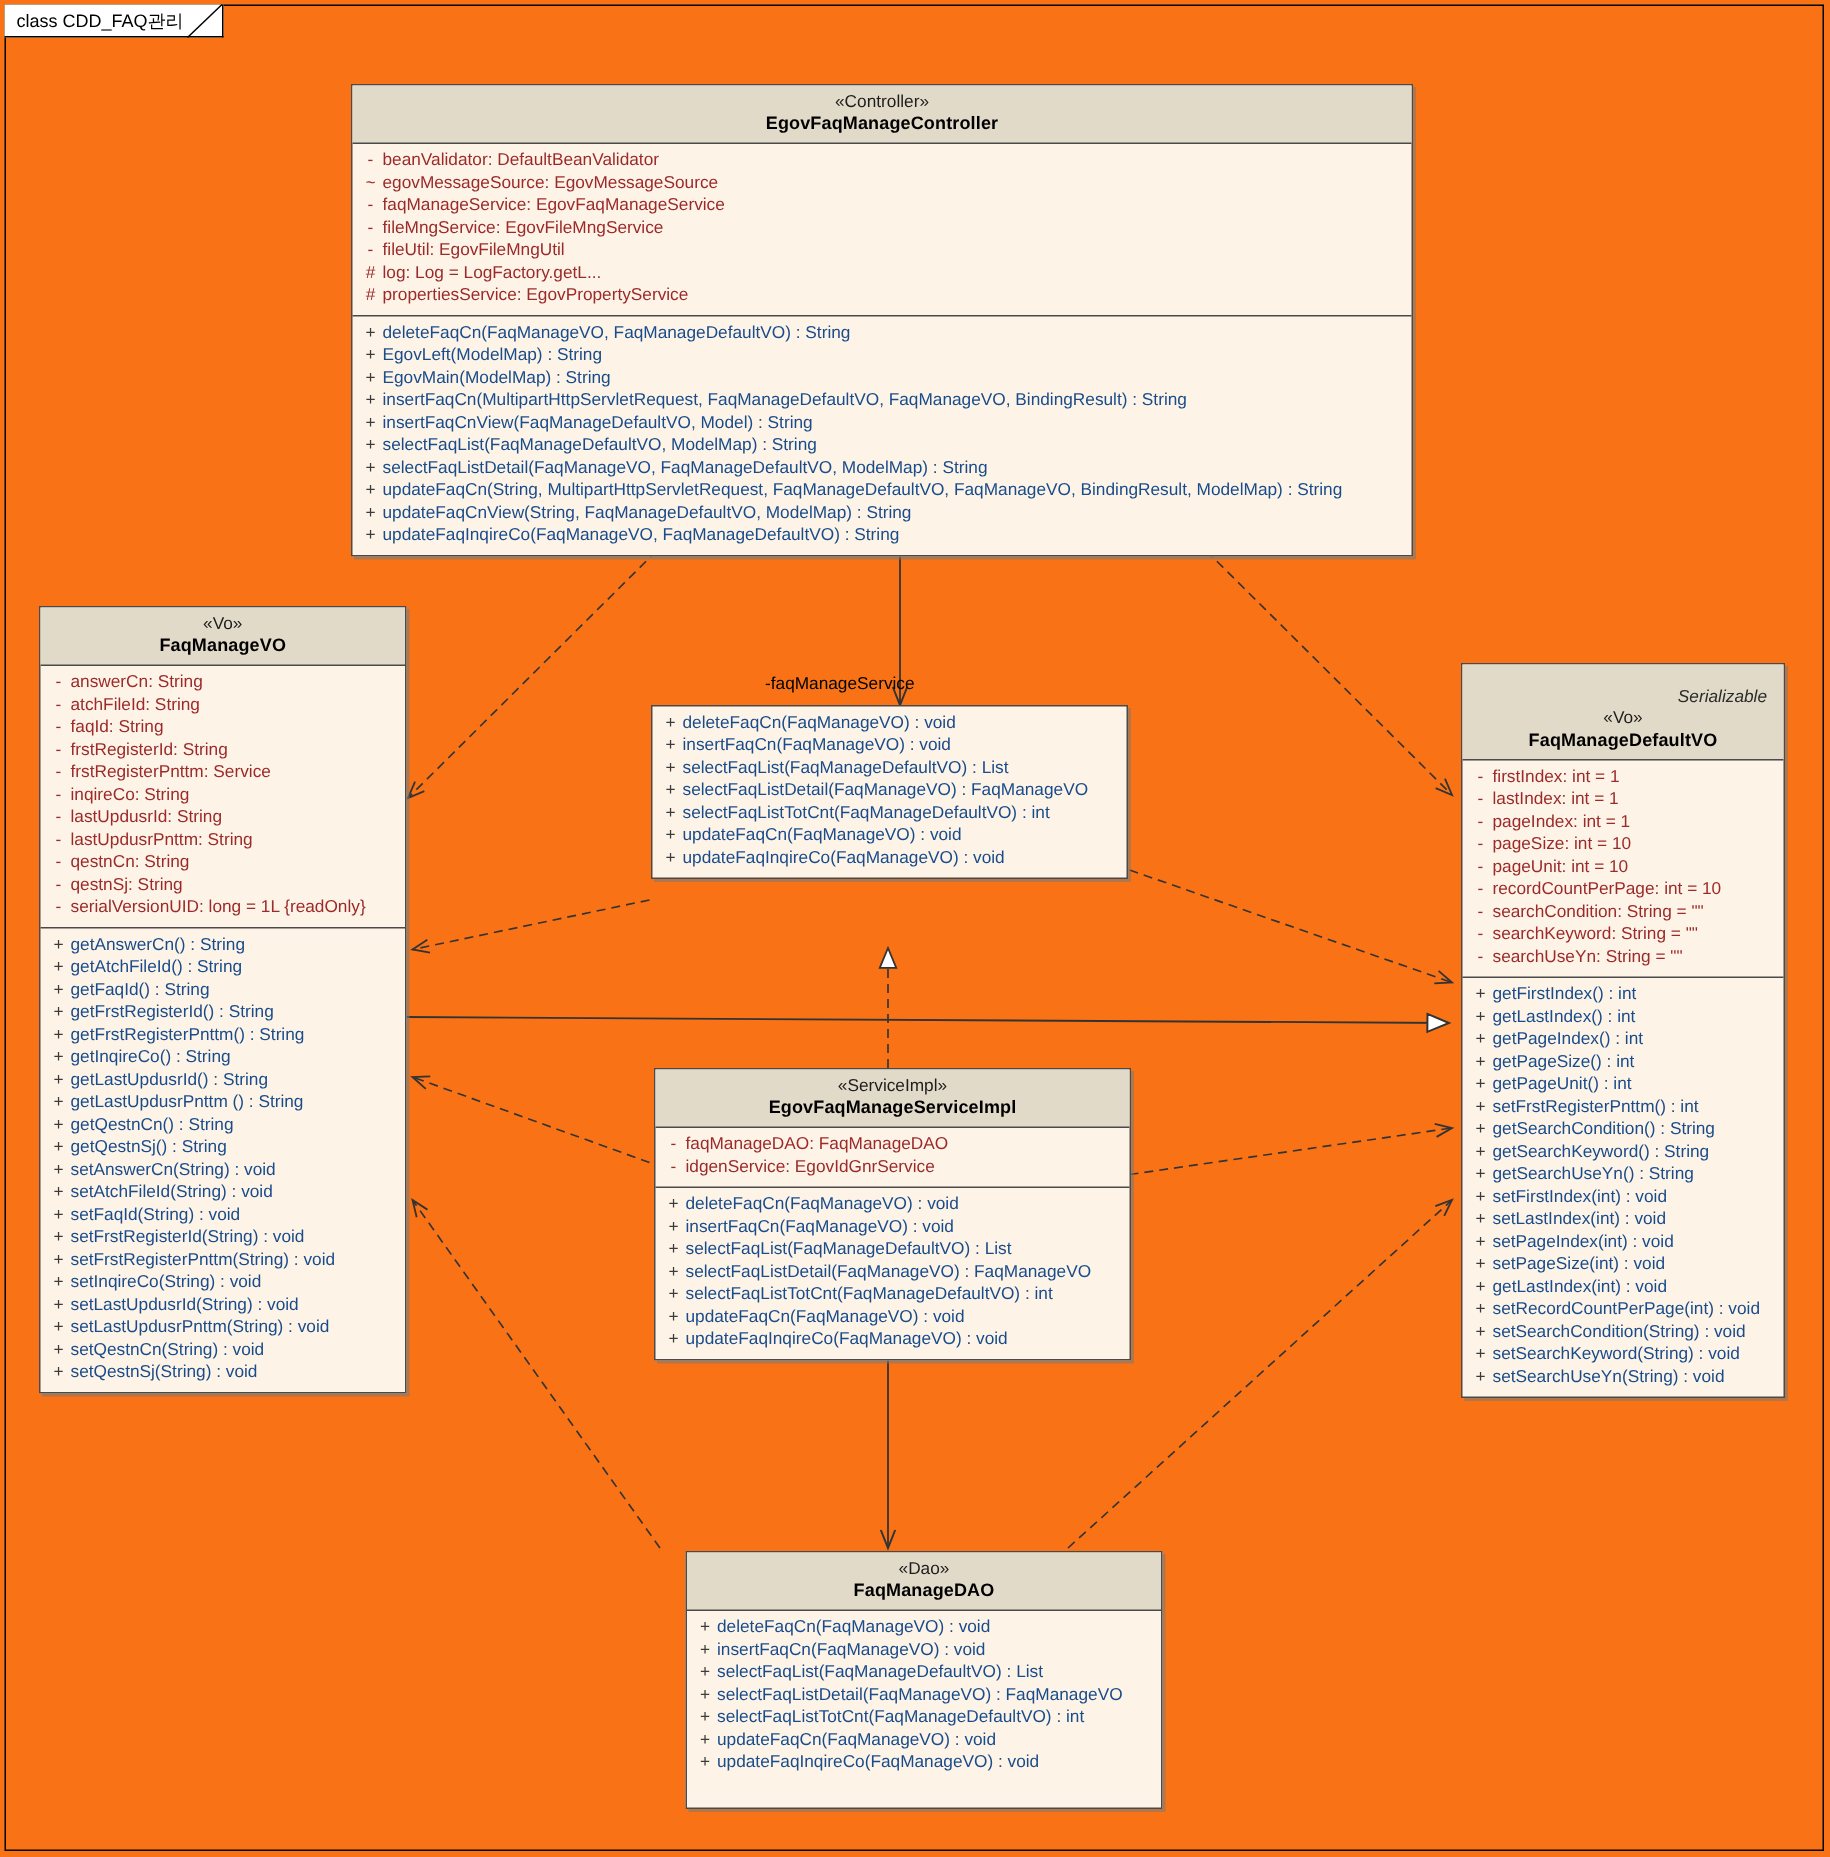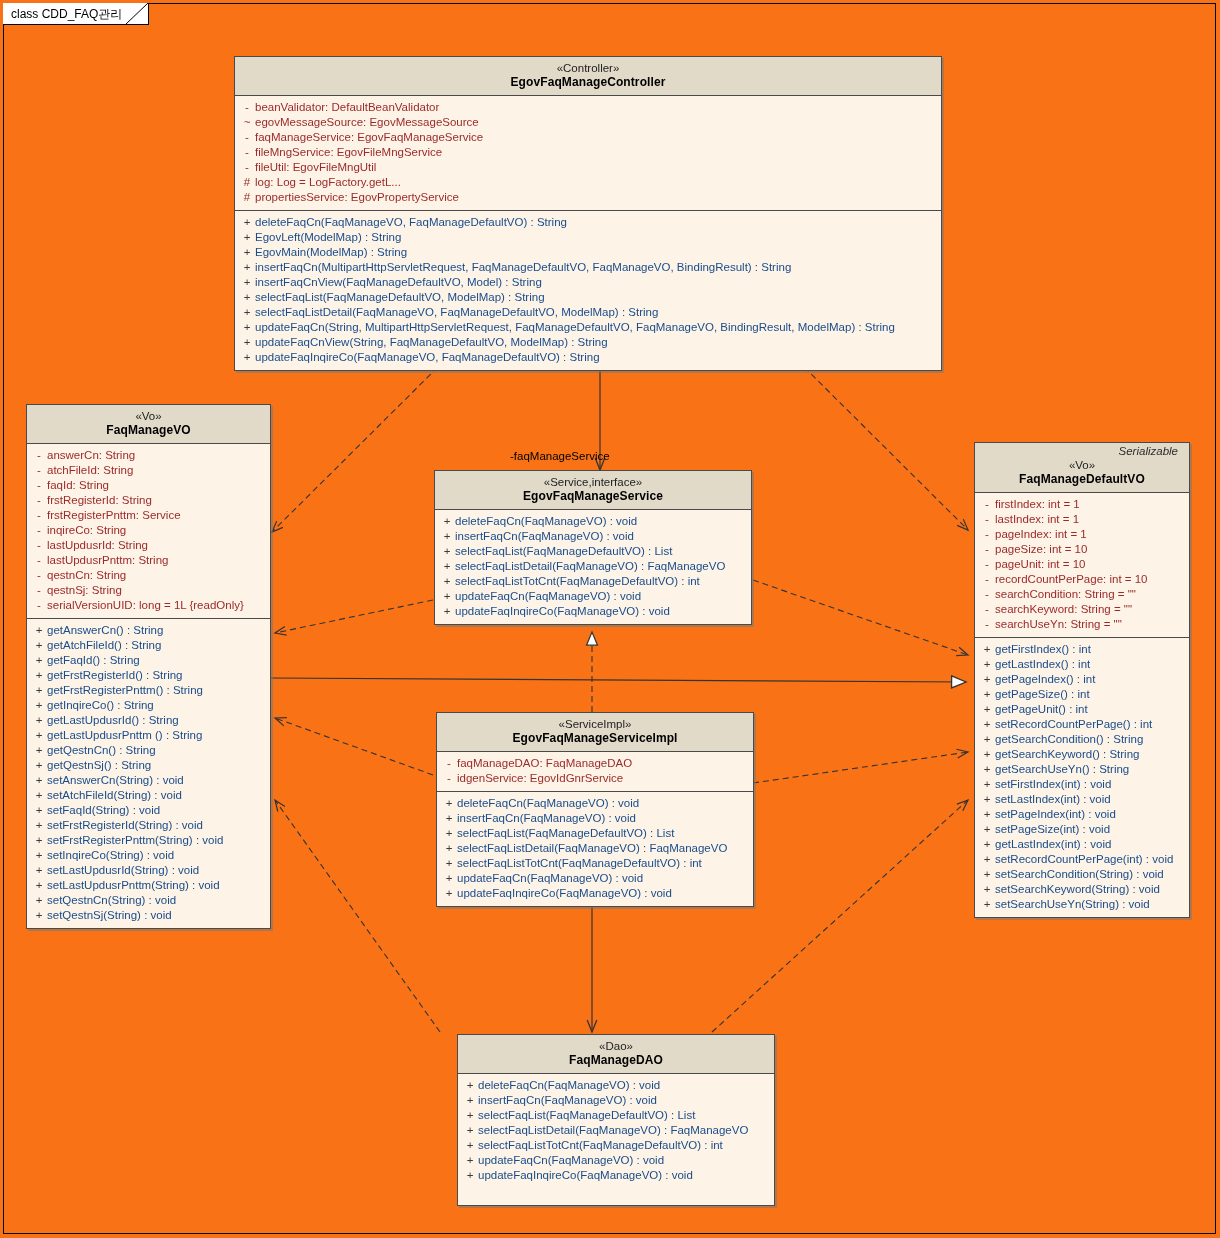--- a/index.html
+++ b/index.html
@@ -410,24 +410,20 @@
           <span class="mtext">setQestnCn(String) : void</span>
         </div>
         <div class="member op">
           <span class="vis">+</span>
           <span class="mtext">setQestnSj(String) : void</span>
         </div>
       </div>
   </div>
 
   <div class="uml" id="cls-service" style="left:434px; top:470px; width:318px;">
-    <div class="uml-header">
-      <div class="stereotype">«Service,interface»</div>
-      <div class="cls-name">EgovFaqManageService</div>
-    </div>
     <div class="uml-section">
         <div class="member op">
           <span class="vis">+</span>
           <span class="mtext">deleteFaqCn(FaqManageVO) : void</span>
         </div>
         <div class="member op">
           <span class="vis">+</span>
           <span class="mtext">insertFaqCn(FaqManageVO) : void</span>
         </div>
         <div class="member op">
@@ -531,21 +527,21 @@
           <span class="mtext">updateFaqCn(FaqManageVO) : void</span>
         </div>
         <div class="member op">
           <span class="vis">+</span>
           <span class="mtext">updateFaqInqireCo(FaqManageVO) : void</span>
         </div>
       </div>
   </div>
 
   <div class="uml" id="cls-defaultvo" style="left:974px; top:442px; width:216px;">
-    <div class="uml-header" style="padding-top:0;">
+    <div class="uml-header" style="padding-top:14px;">
       <div class="uml-tagline">Serializable</div>
       <div class="stereotype">«Vo»</div>
       <div class="cls-name">FaqManageDefaultVO</div>
     </div>
     <div class="uml-section">
         <div class="member attr">
           <span class="vis">-</span>
           <span class="mtext">firstIndex:  int = 1</span>
         </div>
         <div class="member attr">
@@ -597,21 +593,21 @@
         <div class="member op">
           <span class="vis">+</span>
           <span class="mtext">getPageSize() : int</span>
         </div>
         <div class="member op">
           <span class="vis">+</span>
           <span class="mtext">getPageUnit() : int</span>
         </div>
         <div class="member op">
           <span class="vis">+</span>
-          <span class="mtext">setRecordCountPerPage() : int</span>
+          <span class="mtext">setFrstRegisterPnttm() : int</span>
         </div>
         <div class="member op">
           <span class="vis">+</span>
           <span class="mtext">getSearchCondition() : String</span>
         </div>
         <div class="member op">
           <span class="vis">+</span>
           <span class="mtext">getSearchKeyword() : String</span>
         </div>
         <div class="member op">

